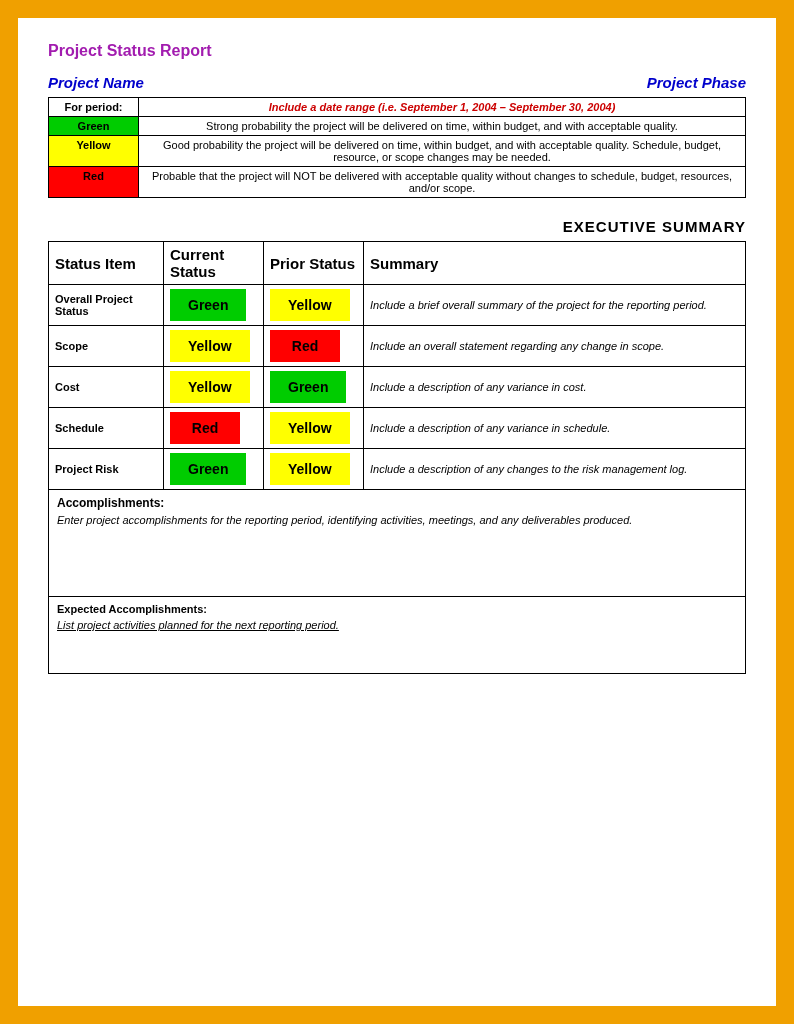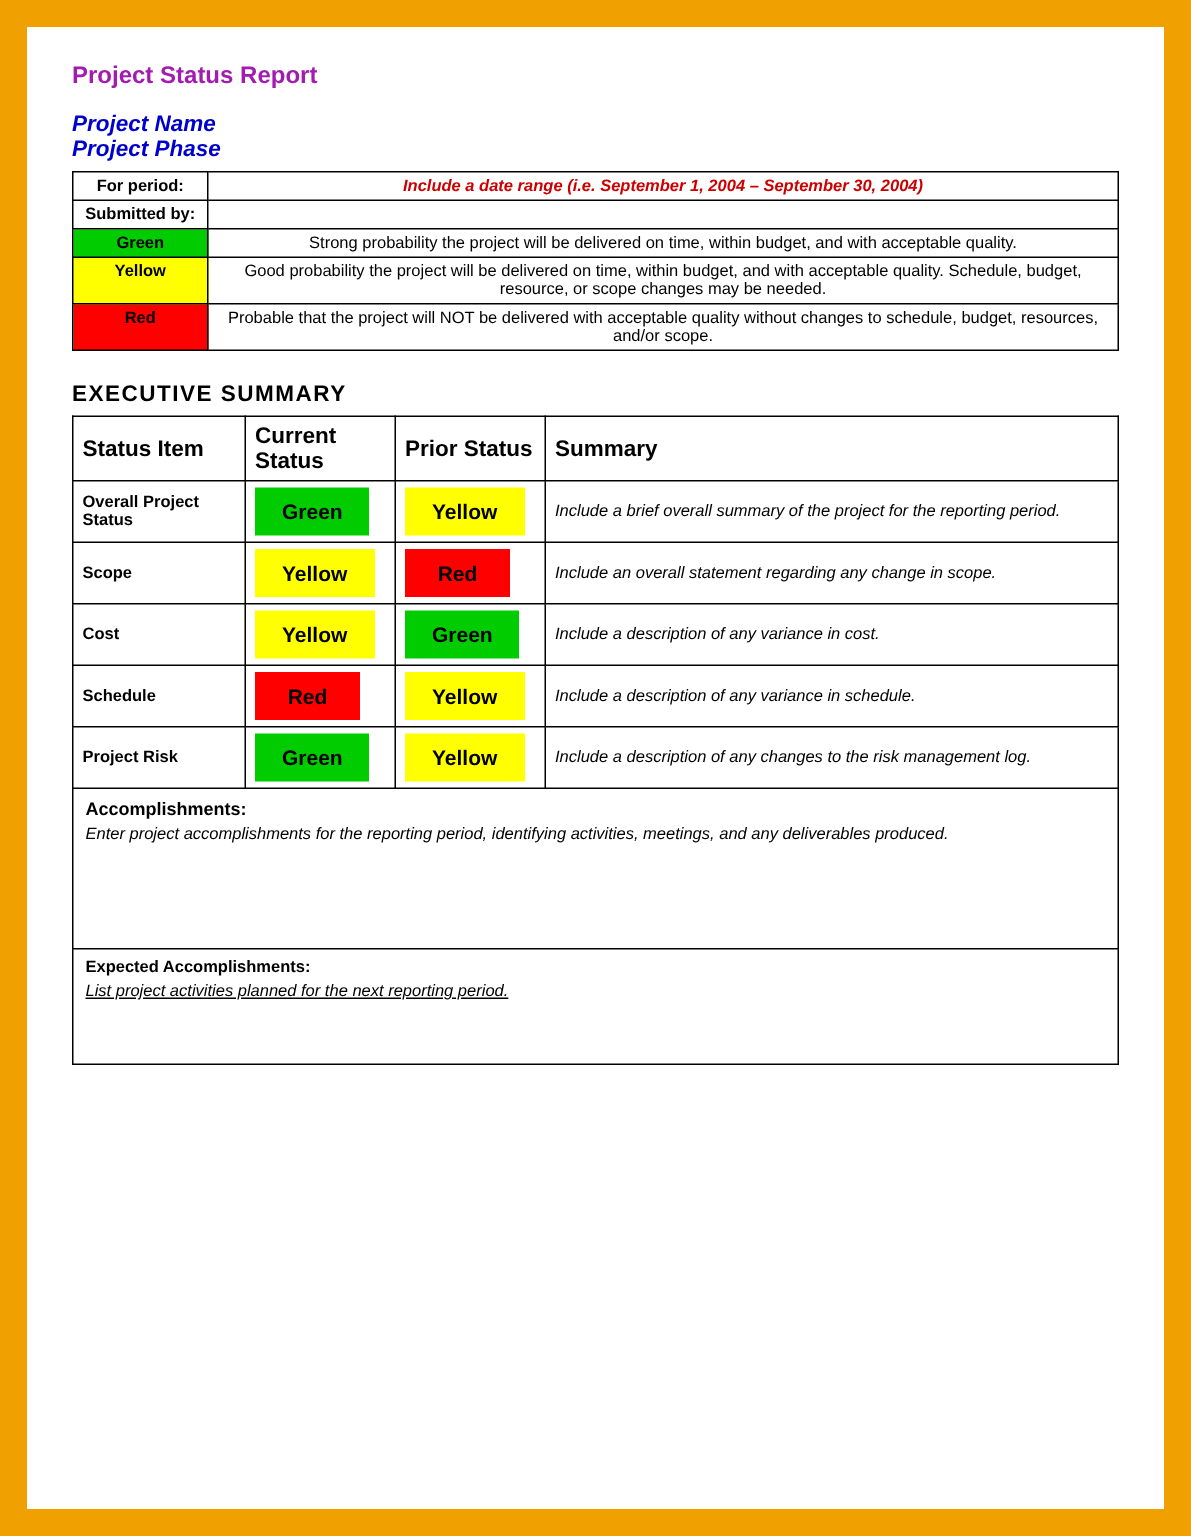--- a/index.html
+++ b/index.html
@@ -23,21 +23,20 @@
       text-align: left;
       font-size: 16px;
       font-weight: bold;
       margin-bottom: 14px;
       color: #a21caf;
     }
     .project-header {
       display: flex;
       justify-content: space-between;
       margin-bottom: 6px;
-      flex-direction: column;
     }
     .project-name-label {
       font-size: 15px;
       font-weight: bold;
       font-style: italic;
       color: #0000cc;
     }
     .project-phase-label {
       font-size: 15px;
       font-weight: bold;
@@ -85,21 +84,21 @@
     }
     .color-cell-red {
       background: #ff0000;
       color: #000;
       font-weight: bold;
       font-size: 11px;
       width: 50px;
       text-align: center;
     }
     .section-title {
-      text-align: left;
+      text-align: right;
       font-size: 15px;
       font-weight: bold;
       letter-spacing: 1px;
       margin-bottom: 6px;
       color: #000;
     }
     .exec-table {
       width: 100%;
       border-collapse: collapse;
       border: 1px solid #000;
@@ -194,24 +193,20 @@
   <div class="project-header">
     <span class="project-name-label">Project Name</span>
     <span class="project-phase-label">Project Phase</span>
   </div>
 
   <table class="info-table">
     <tbody>
         <tr>
       <td class="label-cell">For period:</td>
       <td class="value-cell">Include a date range (i.e. September 1, 2004 – September 30, 2004)</td>
-    </tr>
-    <tr>
-      <td class="label-cell">Submitted by:</td>
-      <td></td>
     </tr>
     <tr id="legend-green">
       <td class="color-cell-green">Green</td>
       <td>Strong probability the project will be delivered on time, within budget, and with acceptable quality.</td>
     </tr>
     <tr id="legend-yellow">
       <td class="color-cell-yellow">Yellow</td>
       <td>Good probability the project will be delivered on time, within budget, and with acceptable quality. Schedule, budget, resource, or scope changes may be needed.</td>
     </tr>
     <tr id="legend-red">

